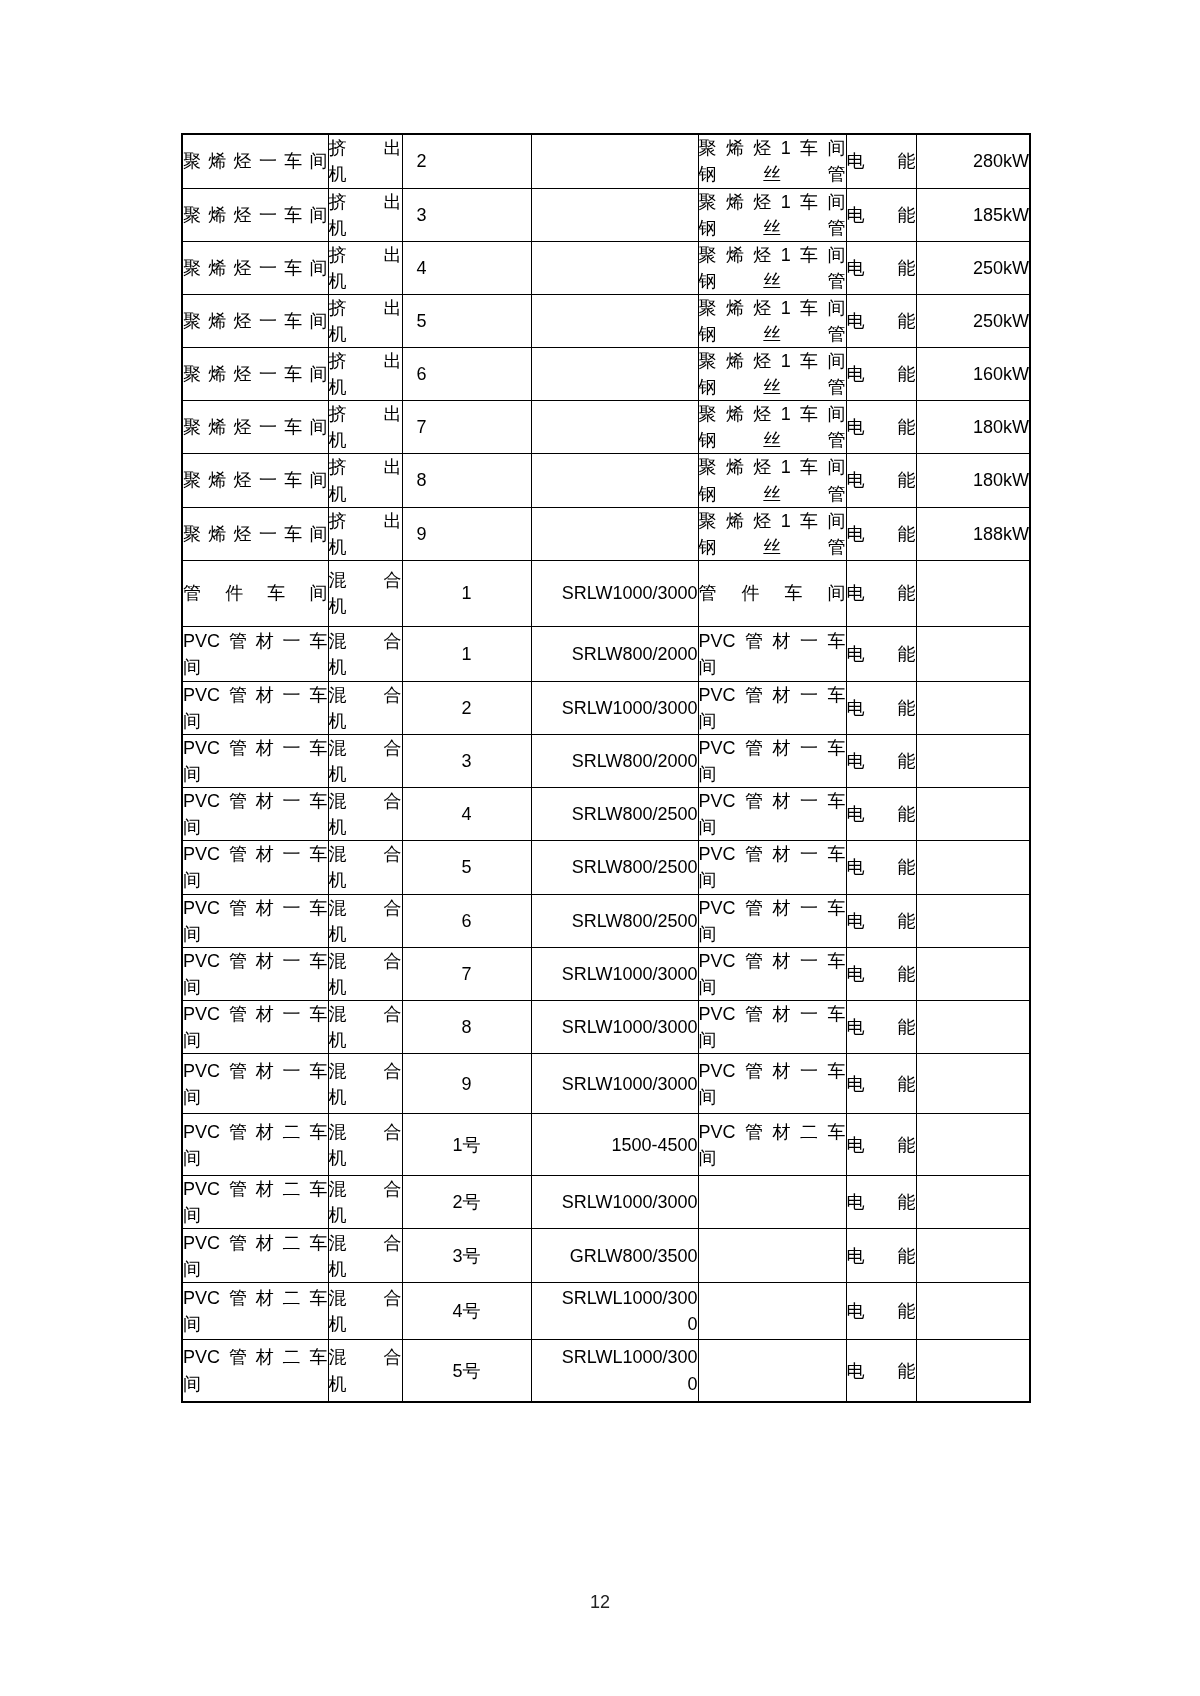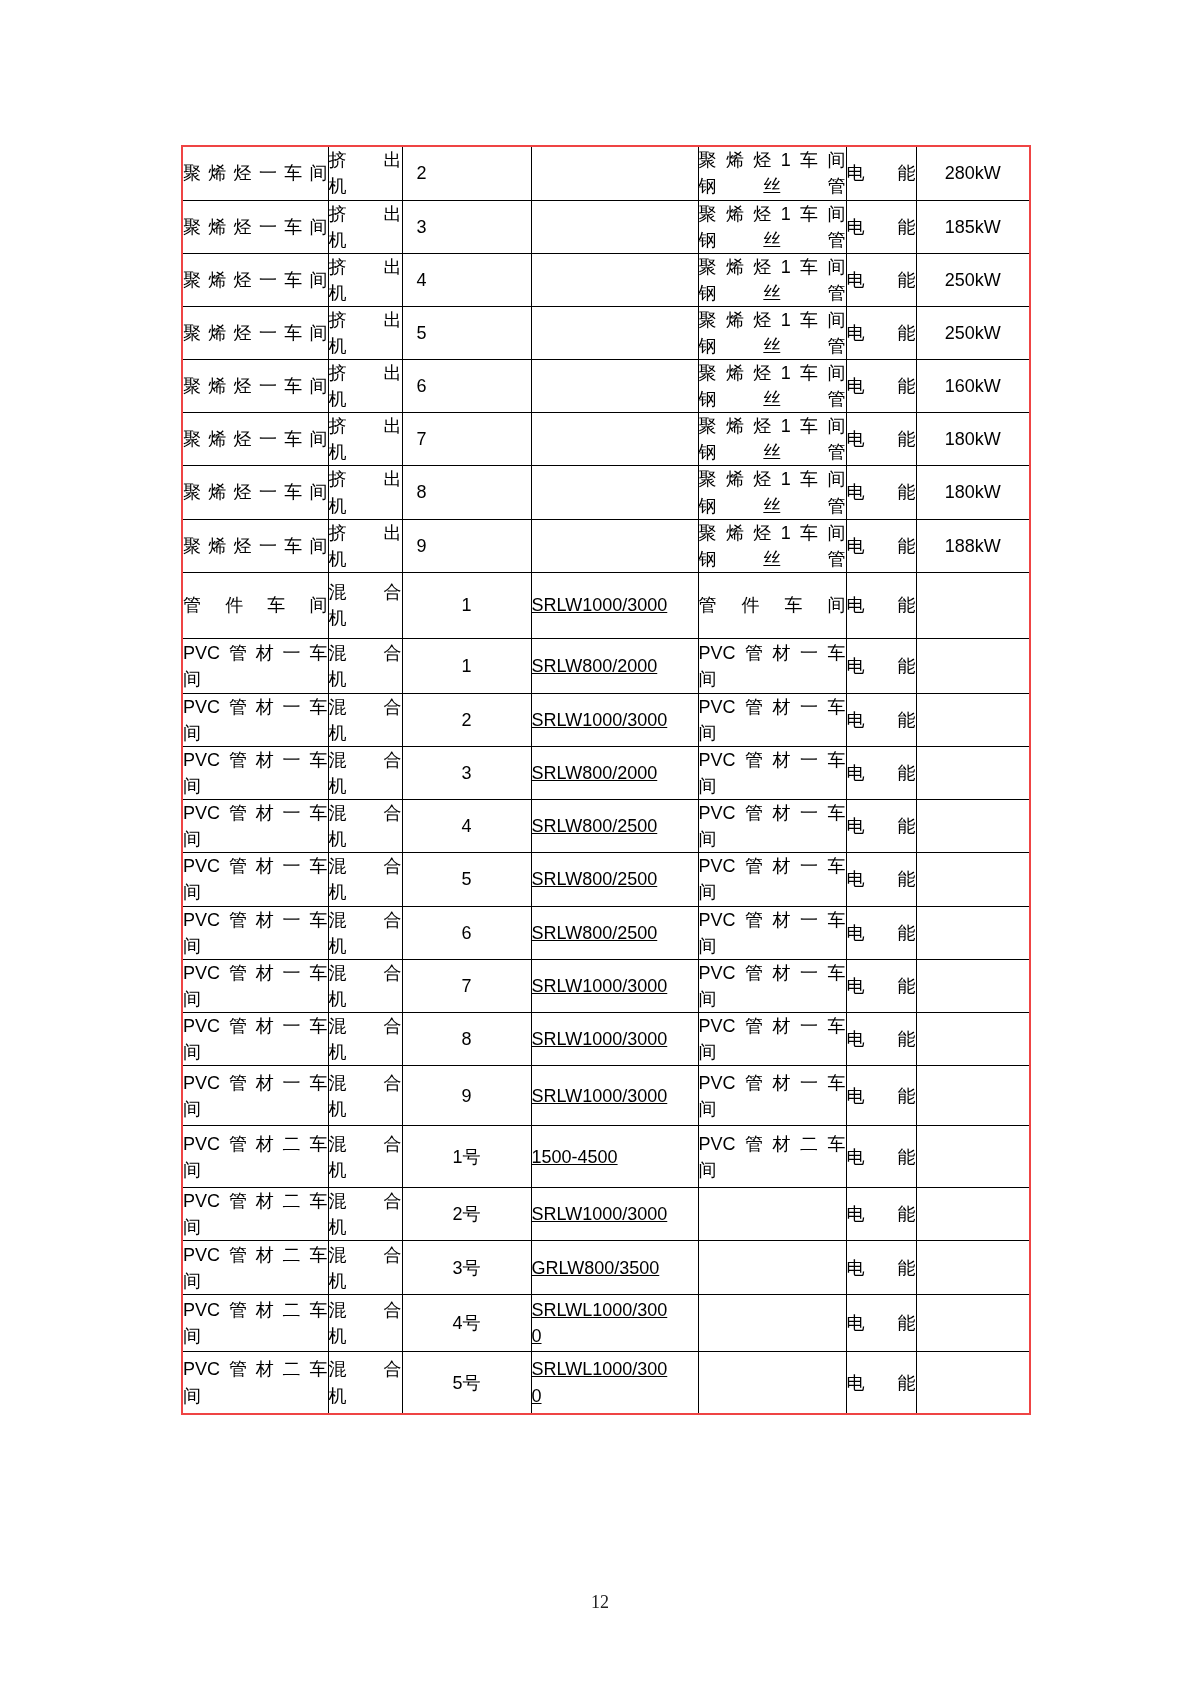--- a/index.html
+++ b/index.html
@@ -12,25 +12,25 @@
     width: 1200px;
     height: 1696px;
     background: #ffffff;
     font-family: "Liberation Sans", sans-serif;
     color: #000000;
     overflow: hidden;
   }
   table.equip-table {
     position: absolute;
     left: 181px;
-    top: 145px;
+    top: 133px;
     width: 848px;
     border-collapse: collapse;
     table-layout: fixed;
-    border: 2px solid #ef4444;
+    border: 2px solid #000000;
   }
   table.equip-table td {
     border: 1.5px solid #000000;
     font-size: 18px;
     line-height: 1.45;
     color: #000000;
     vertical-align: middle;
     white-space: pre-line;
     overflow: hidden;
     padding: 0;
@@ -51,44 +51,44 @@
     text-align-last: justify;
     padding: 0 9px;
   }
   td.c2 { text-align: center; }
   
   table.equip-table tr:nth-child(-n+8) td.c2 {
     text-align: left;
     text-align-last: left;
     padding-left: 14px;
   }
-  td.c3 { text-align: left; text-decoration: underline; }
+  td.c3 { text-align: right; }
   td.c4 {
     text-align: justify;
     text-align-last: justify;
     padding: 0 12px;
     margin-top: 13px;
   }
   td.c5 {
     text-align: justify;
     text-align-last: justify;
     padding: 0 12px;
   }
   td.c6 {
-    text-align: center;
+    text-align: right;
     padding-left: 13px;
   }
 
   .page-number {
     position: absolute;
     top: 1592px;
     left: 0;
     width: 1200px;
     text-align: center;
-    font-family: Liberation Serif, serif;
+    font-family: Liberation Sans, sans-serif;
     font-size: 18px;
     color: #222222;
   }
 </style>
 </head>
 <body>
 
 <div class="page">
 
   <table class="equip-table">

